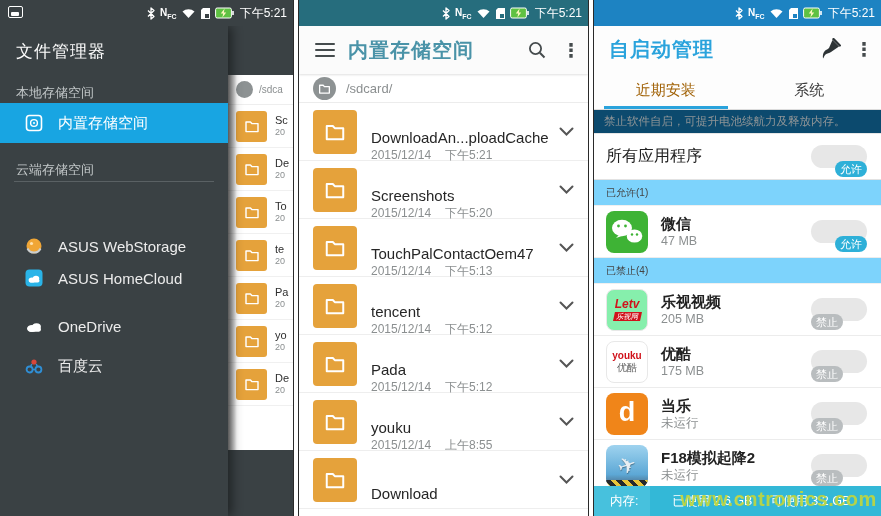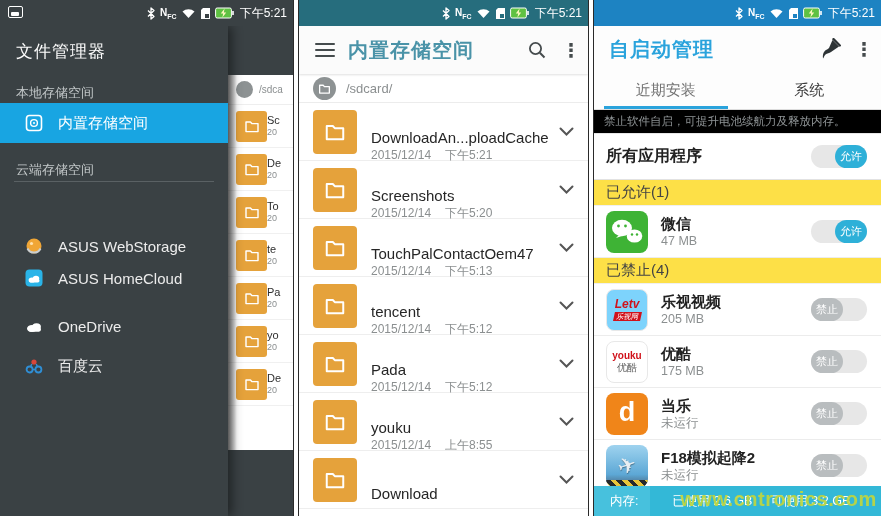--- a/index.html
+++ b/index.html
@@ -32,21 +32,21 @@
   
   .peek { position:absolute; left:228px; top:75px; width:65px; height:375px; background:#fff; z-index:2; overflow:hidden; }
   .peek:before { content:""; position:absolute; left:0; top:0; bottom:0; width:9px; background:linear-gradient(to right, rgba(0,0,0,0.45), rgba(0,0,0,0)); z-index:9; }
   .peek-bar { height:37px; background:#f2f4f4; display:flex; align-items:center; gap:9px; padding-left:9px; border-bottom:1px solid #e2e4e4; }
   .peek-burger { width:14px; flex:0 0 14px; }
   .peek-burger i { display:block; height:2px; background:#3c4244; margin:2.5px 0; border-radius:1px; }
   .peek-title { color:#4a93a8; font-size:15px; font-weight:bold; white-space:nowrap; }
   .peek-crumb { height:30px; display:flex; align-items:center; gap:6px; padding-left:8px; border-bottom:1px solid #eee; }
   .peek-crumb-ic { width:17px; height:17px; border-radius:50%; background:#8d9293; flex:0 0 17px; }
   .peek-path { color:#8b8f90; font-size:10px; white-space:nowrap; }
-  .peek-row { height:43px; display:flex; align-items:center; gap:0; padding-left:8px; border-bottom:1px solid #f0f0f0; }
+  .peek-row { height:43px; display:flex; align-items:center; gap:8px; padding-left:8px; border-bottom:1px solid #f0f0f0; }
   .peek-folder { width:31px; height:31px; flex:0 0 31px; background:#e5a23b; border-radius:3px; display:flex; align-items:center; justify-content:center; }
   .peek-txt .n { color:#2e2e2e; font-size:11px; line-height:13px; white-space:nowrap; }
   .peek-txt .d { color:#8b8f90; font-size:9px; line-height:11px; white-space:nowrap; }
 
   
   #phone-mid { left:299px; width:289px; }
   .appbar { position:absolute; top:26px; left:0; right:0; height:48px; background:#fbfbfb; display:flex; align-items:center; box-shadow:0 1px 2px rgba(0,0,0,0.12); z-index:5; }
   .burger { width:20px; margin-left:16px; cursor:pointer; }
   .burger i { display:block; height:2.6px; background:#454b4d; margin:3.4px 0; border-radius:1px; }
   .mid-title { color:#4a93a8; font-size:20px; font-weight:bold; margin-left:13px; letter-spacing:1px; }
@@ -64,38 +64,38 @@
   .file-date { color:#8b8f90; font-size:12px; line-height:16px; }
   .file-date .t { margin-left:14px; }
   .chev { flex:0 0 24px; display:flex; align-items:center; justify-content:center; cursor:pointer; }
 
   
   #phone-right { left:594px; width:287px; }
   .as-appbar { position:absolute; top:26px; left:0; right:0; height:46px; background:#fdfdfd; display:flex; align-items:center; z-index:5; }
   .as-title { color:#2aa3dc; font-size:20px; font-weight:bold; margin-left:15px; letter-spacing:1px; flex:1; }
   .tabs { position:absolute; top:72px; left:0; right:0; height:38px; display:flex; border-bottom:1px solid #dcdcdc; background:#fdfdfd; }
   .tab { flex:1; display:flex; align-items:center; justify-content:center; font-size:15px; color:#3c3c3c; position:relative; cursor:pointer; }
-  .tab.active { color:#737373; }
+  .tab.active { color:#a16207; }
   .tab.active:after { content:""; position:absolute; left:10px; right:10px; bottom:0; height:3px; background:#2aa3dc; }
-  .as-desc { position:absolute; top:110px; left:0; right:0; height:24px; display:flex; align-items:center; padding-left:10px; color:#8f9496; font-size:11.5px; border-bottom:1px solid #e6e6e6; background:#000000; }
+  .as-desc { position:absolute; top:110px; left:0; right:0; height:24px; display:flex; align-items:center; padding-left:10px; color:#8f9496; font-size:11.5px; border-bottom:1px solid #e6e6e6; background:#0c4a6e; }
   .as-body { position:absolute; top:134px; left:0; right:0; bottom:30px; background:#fff; overflow:hidden; }
   .allapps { height:46px; display:flex; align-items:center; justify-content:space-between; padding:0 14px 0 12px; border-bottom:1px solid #e2e2e2; }
-  .allapps-label { font-size:16px; font-weight:bold; color:#222; }
-  .group-header { height:26px; display:flex; align-items:center; padding-left:12px; font-size:15px; color:#444; background:#fde047; border-bottom:1px solid #f0f0f0; }
+  .allapps-label { font-size:16px; font-weight:normal; color:#222; }
+  .group-header { height:26px; display:flex; align-items:center; padding-left:12px; font-size:10px; color:#444; background:#7dd3fc; border-bottom:1px solid #f0f0f0; }
   .app-row { height:52px; display:flex; align-items:center; padding:0 14px 0 12px; border-bottom:1px solid #ececec; }
   .app-ic { width:42px; height:42px; flex:0 0 42px; border-radius:8px; overflow:hidden; position:relative; }
   .app-meta { margin-left:13px; flex:1; min-width:0; }
   .app-name { color:#222; font-size:15px; font-weight:bold; line-height:19px; white-space:nowrap; }
   .app-info { color:#8b8f90; font-size:12.5px; line-height:16px; }
   .toggle { width:56px; height:23px; flex:0 0 56px; border-radius:12px; background:#e7e7e7; position:relative; cursor:pointer; }
-  .toggle .knob { position:absolute; top:0; width:32px; height:23px; border-radius:12px; color:#fff; font-size:11px; display:flex; align-items:center; justify-content:center; }
+  .toggle .knob { position:absolute; top:16px; width:32px; height:16px; border-radius:12px; color:#fff; font-size:11px; display:flex; align-items:center; justify-content:center; }
   .toggle.on .knob { right:0; background:#2eb0d8; }
   .toggle.off .knob { left:0; background:#b9bdbf; }
   .ic-wechat { background:#3eb335; }
-  .ic-letv { background:#7dd3fc; border:1px solid #e8e8e8; display:flex; flex-direction:column; align-items:center; justify-content:center; }
+  .ic-letv { background:#86efac; border:1px solid #e8e8e8; display:flex; flex-direction:column; align-items:center; justify-content:center; }
   .ic-letv .l1 { color:#d0121b; font-weight:bold; font-size:12px; line-height:13px; font-style:italic; }
   .ic-letv .l2 { color:#fff; background:#d0121b; font-size:9px; line-height:11px; transform:skewX(-12deg) scale(0.82); padding:0 3px; }
   .ic-youku { background:#fff; border:1px solid #e8e8e8; display:flex; flex-direction:column; align-items:center; justify-content:center; }
   .ic-youku .l1 { color:#d0121b; font-weight:bold; font-size:10px; line-height:12px; }
   .ic-youku .l2 { color:#555; font-size:10px; line-height:12px; }
   .ic-dangle { background:#f08519; display:flex; align-items:center; justify-content:center; }
   .ic-dangle span { color:#fff; font-size:27px; font-weight:bold; line-height:1; margin-top:-3px; }
   .ic-f18 { background:linear-gradient(180deg,#9fd3ef 0%,#5da8d6 70%,#4a627a 100%); display:flex; align-items:center; justify-content:center; }
   .ic-f18:after { content:""; position:absolute; left:0; right:0; bottom:0; height:7px; background:repeating-linear-gradient(45deg,#e8c53a 0 4px,#26292c 4px 8px); }
   .ic-f18 span { color:#e8eef2; font-size:22px; transform:rotate(-20deg); text-shadow:0 1px 1px rgba(0,0,0,0.4); }

